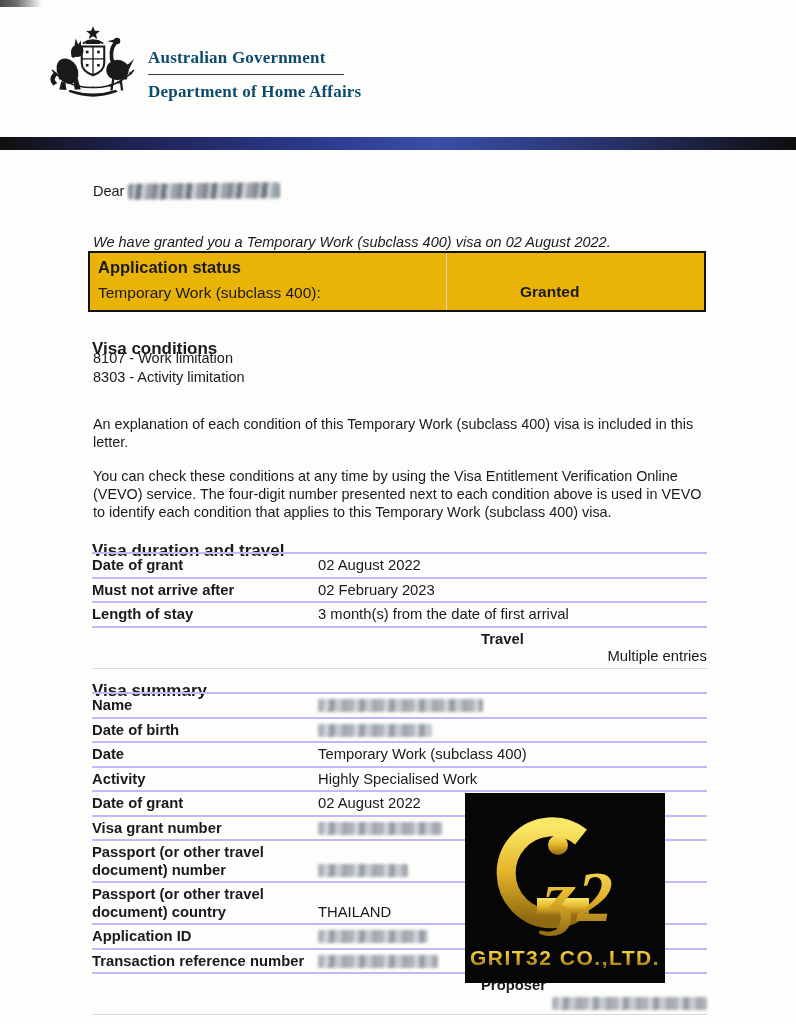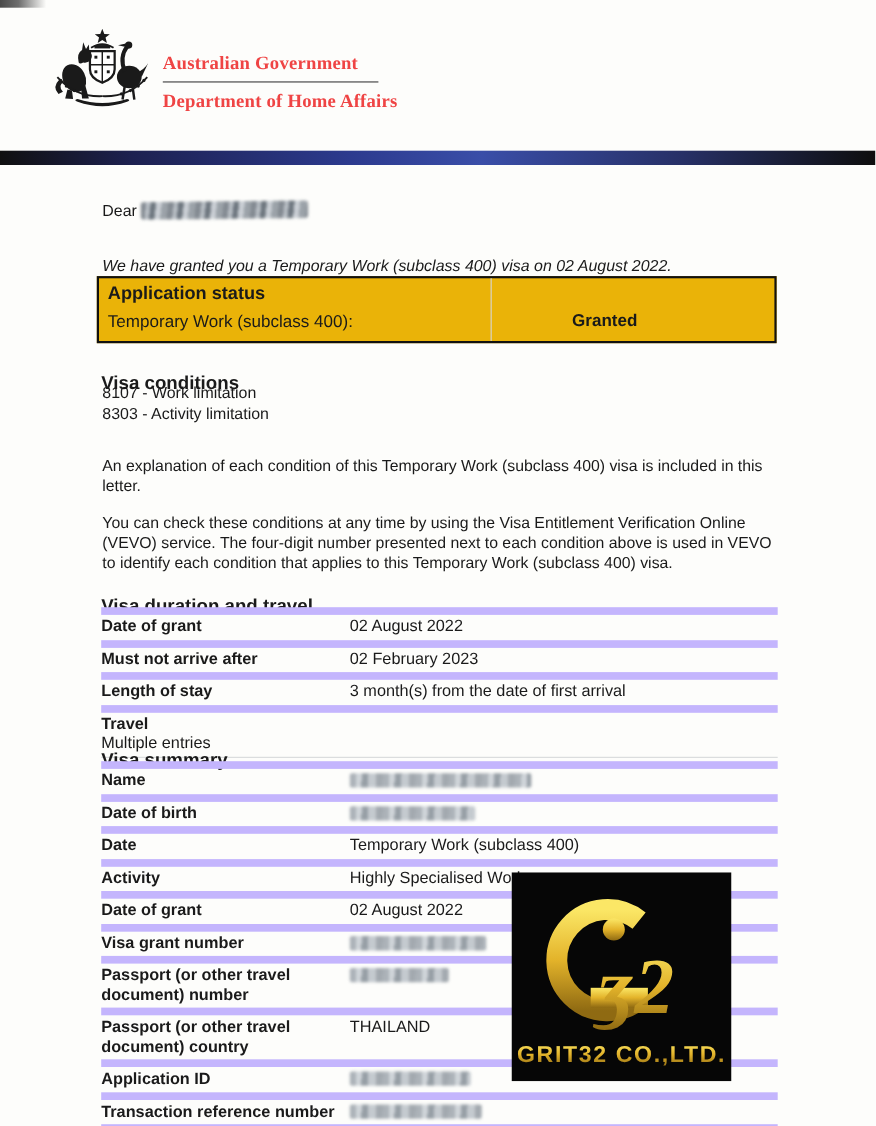--- a/index.html
+++ b/index.html
@@ -13,21 +13,21 @@
     overflow:hidden;
   }
   
   .corner-mark{
     position:absolute;left:0;top:0;width:42px;height:7px;
     background:linear-gradient(90deg,#1c1c1c 0%,#4a4a4a 40%,rgba(120,120,120,0) 100%);
     opacity:.8;
   }
   
   .coat-of-arms{position:absolute;left:46px;top:24px;width:94px;height:86px;}
-  .gov-block{position:absolute;left:148px;top:48px;font-family:"Liberation Serif", serif;font-weight:bold;color:#ef4444;}
+  .gov-block{position:absolute;left:148px;top:48px;font-family:"Liberation Serif", serif;font-weight:bold;color:#0c4a6e;}
   .gov-org{font-size:17px;letter-spacing:.2px;}
   .gov-rule{width:196px;height:1.4px;background:#3a3a3a;margin:6px 0 7px 0;}
   .gov-dept{font-size:17px;letter-spacing:.2px;}
   .banner{
     position:absolute;left:0;top:137px;width:796px;height:13px;
     background:linear-gradient(90deg,#101010 0%,#1d2150 15%,#2c3a8e 40%,#3a4ea8 55%,#273066 78%,#0e0e0e 100%);
   }
   
   .dear-line{position:absolute;left:93px;top:183px;font-size:14.5px;}
   .scribble{
@@ -45,21 +45,21 @@
   .status-divider{position:absolute;left:356px;top:0;width:1px;height:100%;background:#d6d6d6;}
   .status-title{position:absolute;left:8px;top:5px;font-size:16.5px;font-weight:bold;}
   .status-visa{position:absolute;left:8px;top:31px;font-size:15.5px;}
   .status-granted{position:absolute;left:430px;top:30px;font-size:15.5px;font-weight:bold;}
   
   .h-section{position:absolute;left:92px;font-size:17px;font-weight:bold;}
   .cond-list{position:absolute;left:93px;top:349px;font-size:14.5px;line-height:19px;}
   .para{position:absolute;left:93px;width:622px;font-size:14.4px;line-height:18px;}
   
   .kv-table{position:absolute;left:92px;width:615px;font-size:14.8px;}
-  .kv-row{display:flex;border-top:7px solid #c4b5fd;padding:3px 0 2px 0;min-height:17px;line-height:17.5px;}
+  .kv-row{display:flex;border-top:2px solid #c4b5fd;padding:3px 0 2px 0;min-height:17px;line-height:17.5px;align-items:flex-end;}
   .kv-table .kv-row:last-child{border-bottom:1px solid #d8dadb;flex-direction:column;}
   .kv-label{width:226px;font-weight:bold;flex:none;}
   .kv-value{flex:1;}
   .redact{
     display:inline-block;height:13px;border-radius:2px;vertical-align:-2px;
     background:repeating-linear-gradient(93deg,#98a0a8 0 6px,#c5cbd1 6px 11px,#7e8891 11px 17px,#b7bec5 17px 24px,#8d959d 24px 30px);
     filter:blur(1.5px);opacity:.8;
   }
   
   .grit-box{position:absolute;left:465px;top:793px;width:200px;height:190px;z-index:5;}

